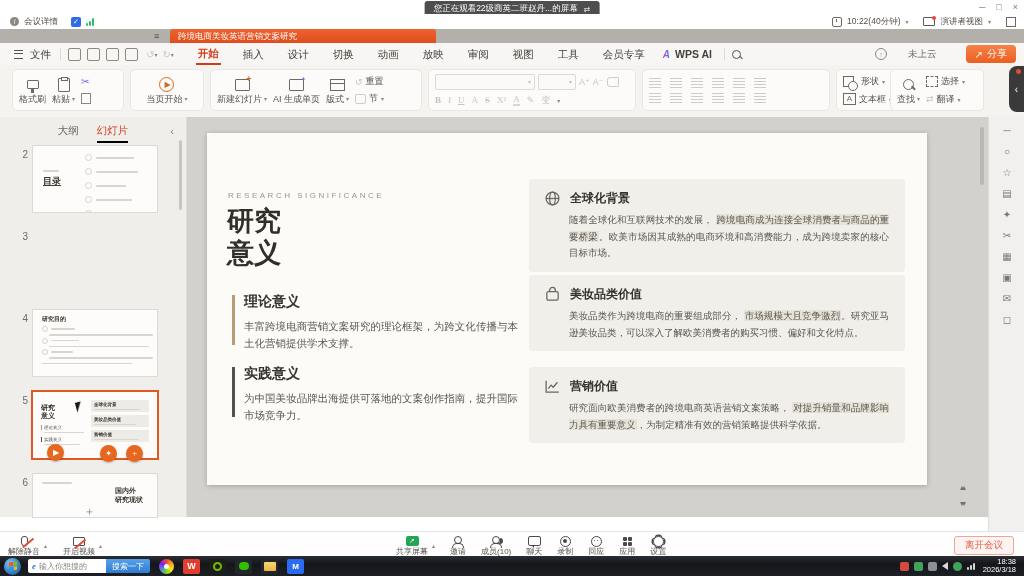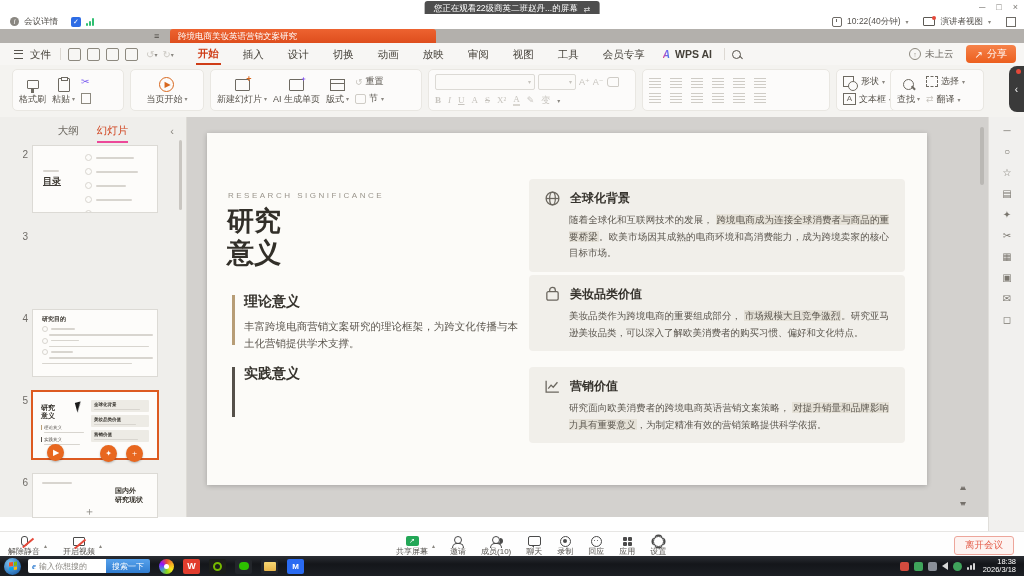--- a/index.html
+++ b/index.html
@@ -91,21 +91,21 @@
   .i-arr:after{content:"";position:absolute;left:3px;top:3px;width:8px;height:8px;border:1px solid #9a968d;z-index:-1;}
   .i-find{width:9px;height:9px;border:1.6px solid #6e6a62;border-radius:50%;position:relative;}
   .i-find:after{content:"";position:absolute;left:7px;top:7px;width:5px;height:1.6px;background:#6e6a62;transform:rotate(45deg);}
   .i-sel{width:10px;height:9px;border:1px dashed #6e6a62;}
   .rhandle{right:0;top:66px;width:15px;height:46px;background:#3a3a3a;border-radius:8px 0 0 8px;
     color:#fff;font-size:10px;display:flex;align-items:center;justify-content:center;}
   .rhandle .rd{position:absolute;right:3px;top:3px;width:5px;height:5px;border-radius:50%;background:#e5493a;}
   
   .sidebar{left:0;top:117px;width:186px;height:400px;background:#efeeeb;border-right:1px solid #dedcd7;}
   .stabs{display:flex;justify-content:center;gap:18px;font-size:10.5px;color:#6e6a62;padding-top:7px;}
-  .stab.active{color:#cf3d17;border-bottom:2px solid #ec4899;padding-bottom:3px;}
+  .stab.active{color:#cf3d17;border-bottom:2px solid #000000;padding-bottom:3px;}
   .scollapse{position:absolute;right:12px;top:8px;color:#8a8781;font-size:11px;}
   .thumb{position:absolute;left:33px;width:124px;height:66px;background:#fdfcfa;box-shadow:0 0 0 1px #dcdad5;overflow:hidden;}
   .thumb.sel{box-shadow:0 0 0 2px #dd5a20;}
   .tnum{position:absolute;left:14px;width:14px;text-align:right;font-size:10px;color:#6e6b66;}
   .bar{background:#d8d5cf;height:2px;border-radius:1px;}
   .obtn{position:absolute;width:17px;height:17px;border-radius:50%;background:#e8671f;color:#fff;
     font-size:8px;display:flex;align-items:center;justify-content:center;box-shadow:0 1px 2px rgba(0,0,0,.25);}
   .cursor{position:absolute;width:0;height:0;border-left:6px solid #1a1a1a;border-bottom:10px solid transparent;
     border-top:0 solid transparent;transform:rotate(-15deg);filter:drop-shadow(0 0 1px #fff);}
   .sscroll{position:absolute;left:179px;top:140px;width:3px;height:70px;background:#c9c6c1;border-radius:2px;}
@@ -241,21 +241,21 @@
       <span class="mtab">放映</span>
       <span class="mtab">审阅</span>
       <span class="mtab">视图</span>
       <span class="mtab">工具</span>
       <span class="mtab">会员专享</span>
     </div>
     <span class="ailogo" style="margin-left:16px;">A</span>
     <span class="mtab" style="font-weight:bold;margin-left:3px;">WPS AI</span>
     <span class="vdiv" style="margin-left:10px;"></span>
     <span class="srch"></span>
-    <div class="f" style="gap:4px;margin-left:auto;margin-right:8px;">
+    <div class="f" style="gap:21px;margin-left:auto;margin-right:8px;">
       <span class="cloudic">↑</span>
       <span style="font-size:9.5px;color:#6e6a64;">未上云</span>
       <span class="sharebtn" style="margin-left:8px;">
         <span>↗</span>
         <span>分享</span>
       </span>
     </div>
   </div>
 
   <div class="abs ribbon">
@@ -553,20 +553,21 @@
       </div>
 
       <div class="ssec" style="top:160px;">
         <span class="sbar" style="background:#b79d76;"></span>
         <h3>理论意义</h3>
         <p>丰富跨境电商营销文案研究的理论框架，为跨文化传播与本土化营销提供学术支撑。</p>
       </div>
       <div class="ssec" style="top:232px;">
         <span class="sbar" style="background:#55504a;"></span>
         <h3>实践意义</h3>
+        <p>为中国美妆品牌出海提供可落地的文案创作指南，提升国际市场竞争力。</p>
       </div>
 
       <div class="card" style="top:46px;">
         <div class="chead">
           <svg width="17" height="17" viewBox="0 0 24 24" fill="none" stroke="#6b675f" stroke-width="1.8">
               <circle cx="12" cy="12" r="9"></circle>
               <ellipse cx="12" cy="12" rx="4" ry="9"></ellipse>
               <line x1="3" y1="12" x2="21" y2="12"></line>
             </svg>
           <h4>全球化背景</h4>

